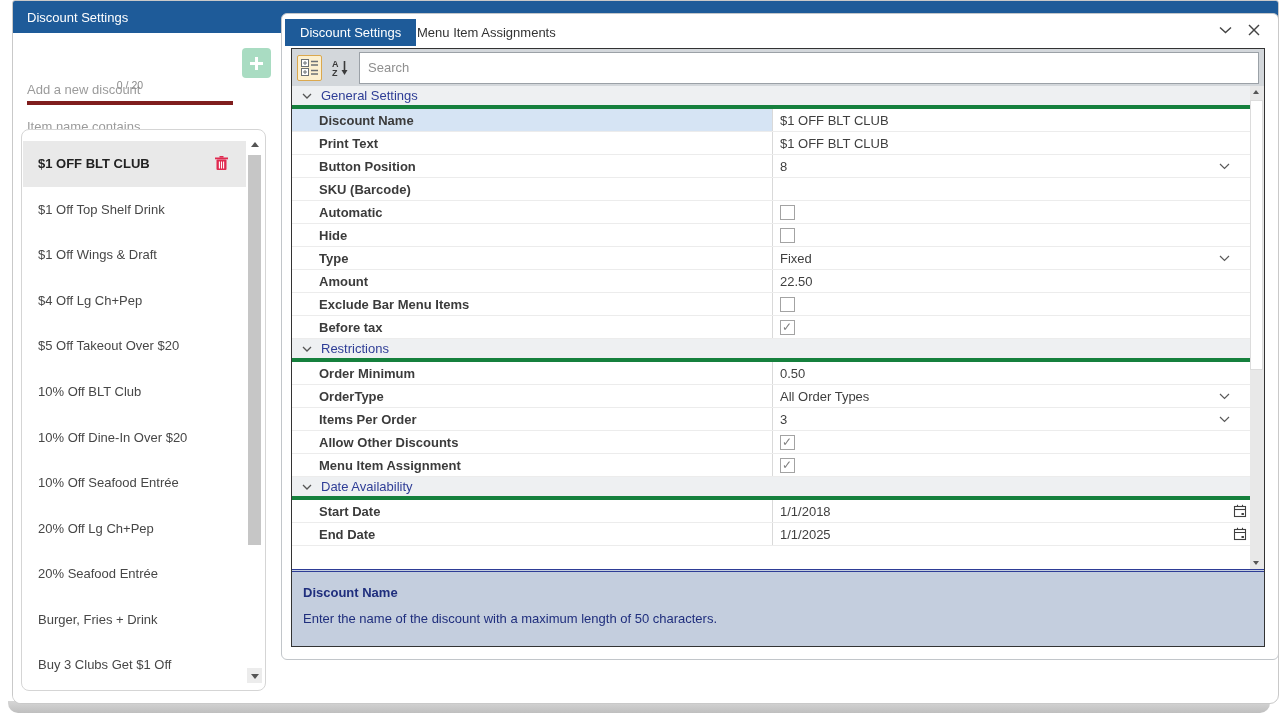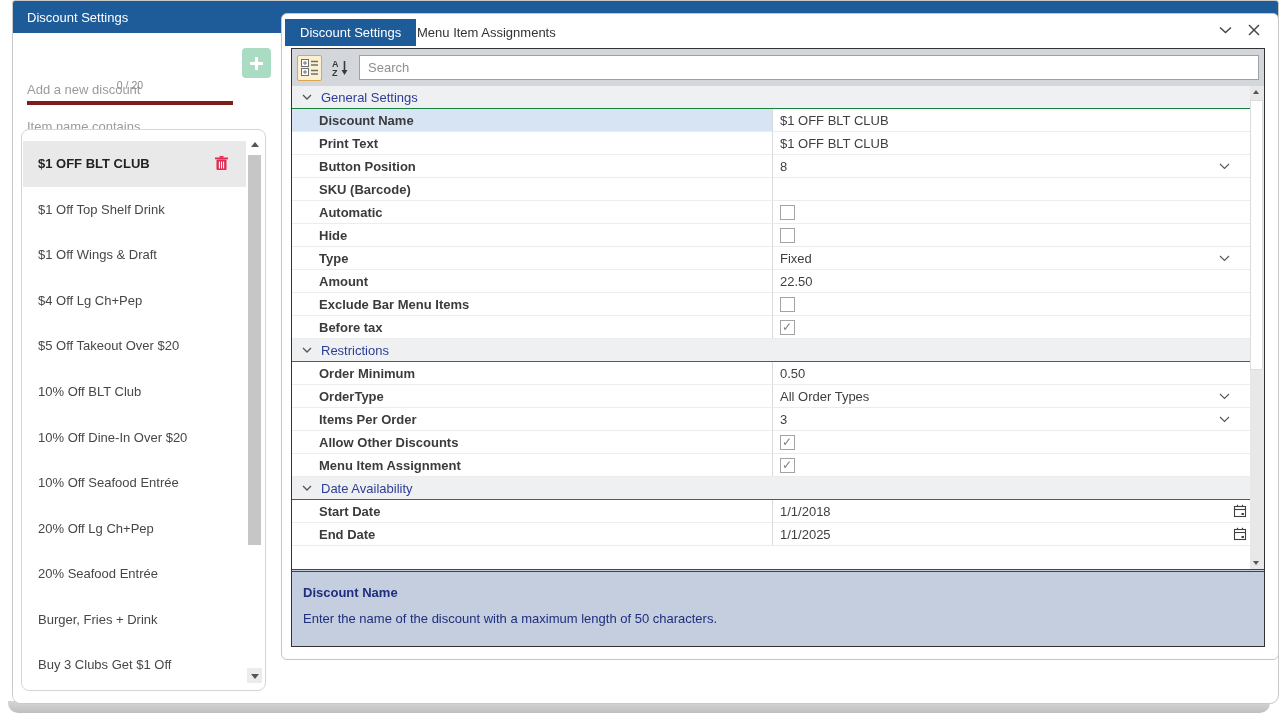--- a/index.html
+++ b/index.html
@@ -52,28 +52,28 @@
   .tab-tools { position:absolute; right:18px; top:10px; display:flex; gap:16px; align-items:center; }
   .tool-btn { background:none; border:none; cursor:pointer; padding:0; line-height:0; }
 
   
   .grid-box { position:absolute; left:9px; top:34px; width:974px; height:599px;
     border:1px solid #333; background:#fff; display:flex; flex-direction:column; }
   .pg-toolbar { height:37px; background:#d3d7db; display:flex; align-items:center; padding:0 5px; gap:6px; flex:none; }
   .tb-btn { width:25px; height:26px; border:1px solid transparent; background:transparent; border-radius:2px;
     display:flex; align-items:center; justify-content:center; cursor:pointer; }
   .tb-btn.active { background:#fcf0d0; border-color:#dba84e; }
-  .search-box { flex:1; height:25px; border:1px solid #9ba1a7; background:#fff; font-size:13px;
+  .search-box { flex:1; height:32px; border:1px solid #9ba1a7; background:#fff; font-size:13px;
     padding:0 8px; outline:none; font-family:inherit; color:#333; }
   .search-box::placeholder { color:#8f8f8f; }
 
   .pg-body { flex:none; height:483px; display:flex; }
   .rows-wrap { flex:1; display:flex; flex-direction:column; }
   .g-row { height:23px; flex:none; display:flex; align-items:stretch; border-bottom:1px solid #ececec; cursor:default; }
-  .g-row.cat { background:#eef0f2; border-bottom:1px solid #15803d; align-items:center; padding-left:10px; gap:9px; }
+  .g-row.cat { background:#eef0f2; border-bottom:4px solid #15803d; align-items:center; padding-left:10px; gap:9px; }
   .cat-title { font-size:13px; color:#2e3d96; }
   .g-label { width:480px; display:flex; align-items:center; padding-left:27px; font-size:13px;
     font-weight:bold; color:#3b3b3b; }
   .g-value { flex:1; border-left:1px solid #d9d9d9; display:flex; align-items:center; padding:0 7px;
     font-size:13px; color:#3f3f3f; position:relative; background:#fff; }
   .g-row.sel .g-label { background:#d6e4f4; }
   .chev-right { position:absolute; right:20px; top:8px; }
   .cal-right { position:absolute; right:3px; top:4px; }
   .checkbox { width:15px; height:15px; border:1px solid #a3a3a3; background:#fff; position:relative; display:inline-block; }
   .checkbox.checked::after { content:"\2713"; position:absolute; left:1px; top:-1px; font-size:12px; color:#808080; }

